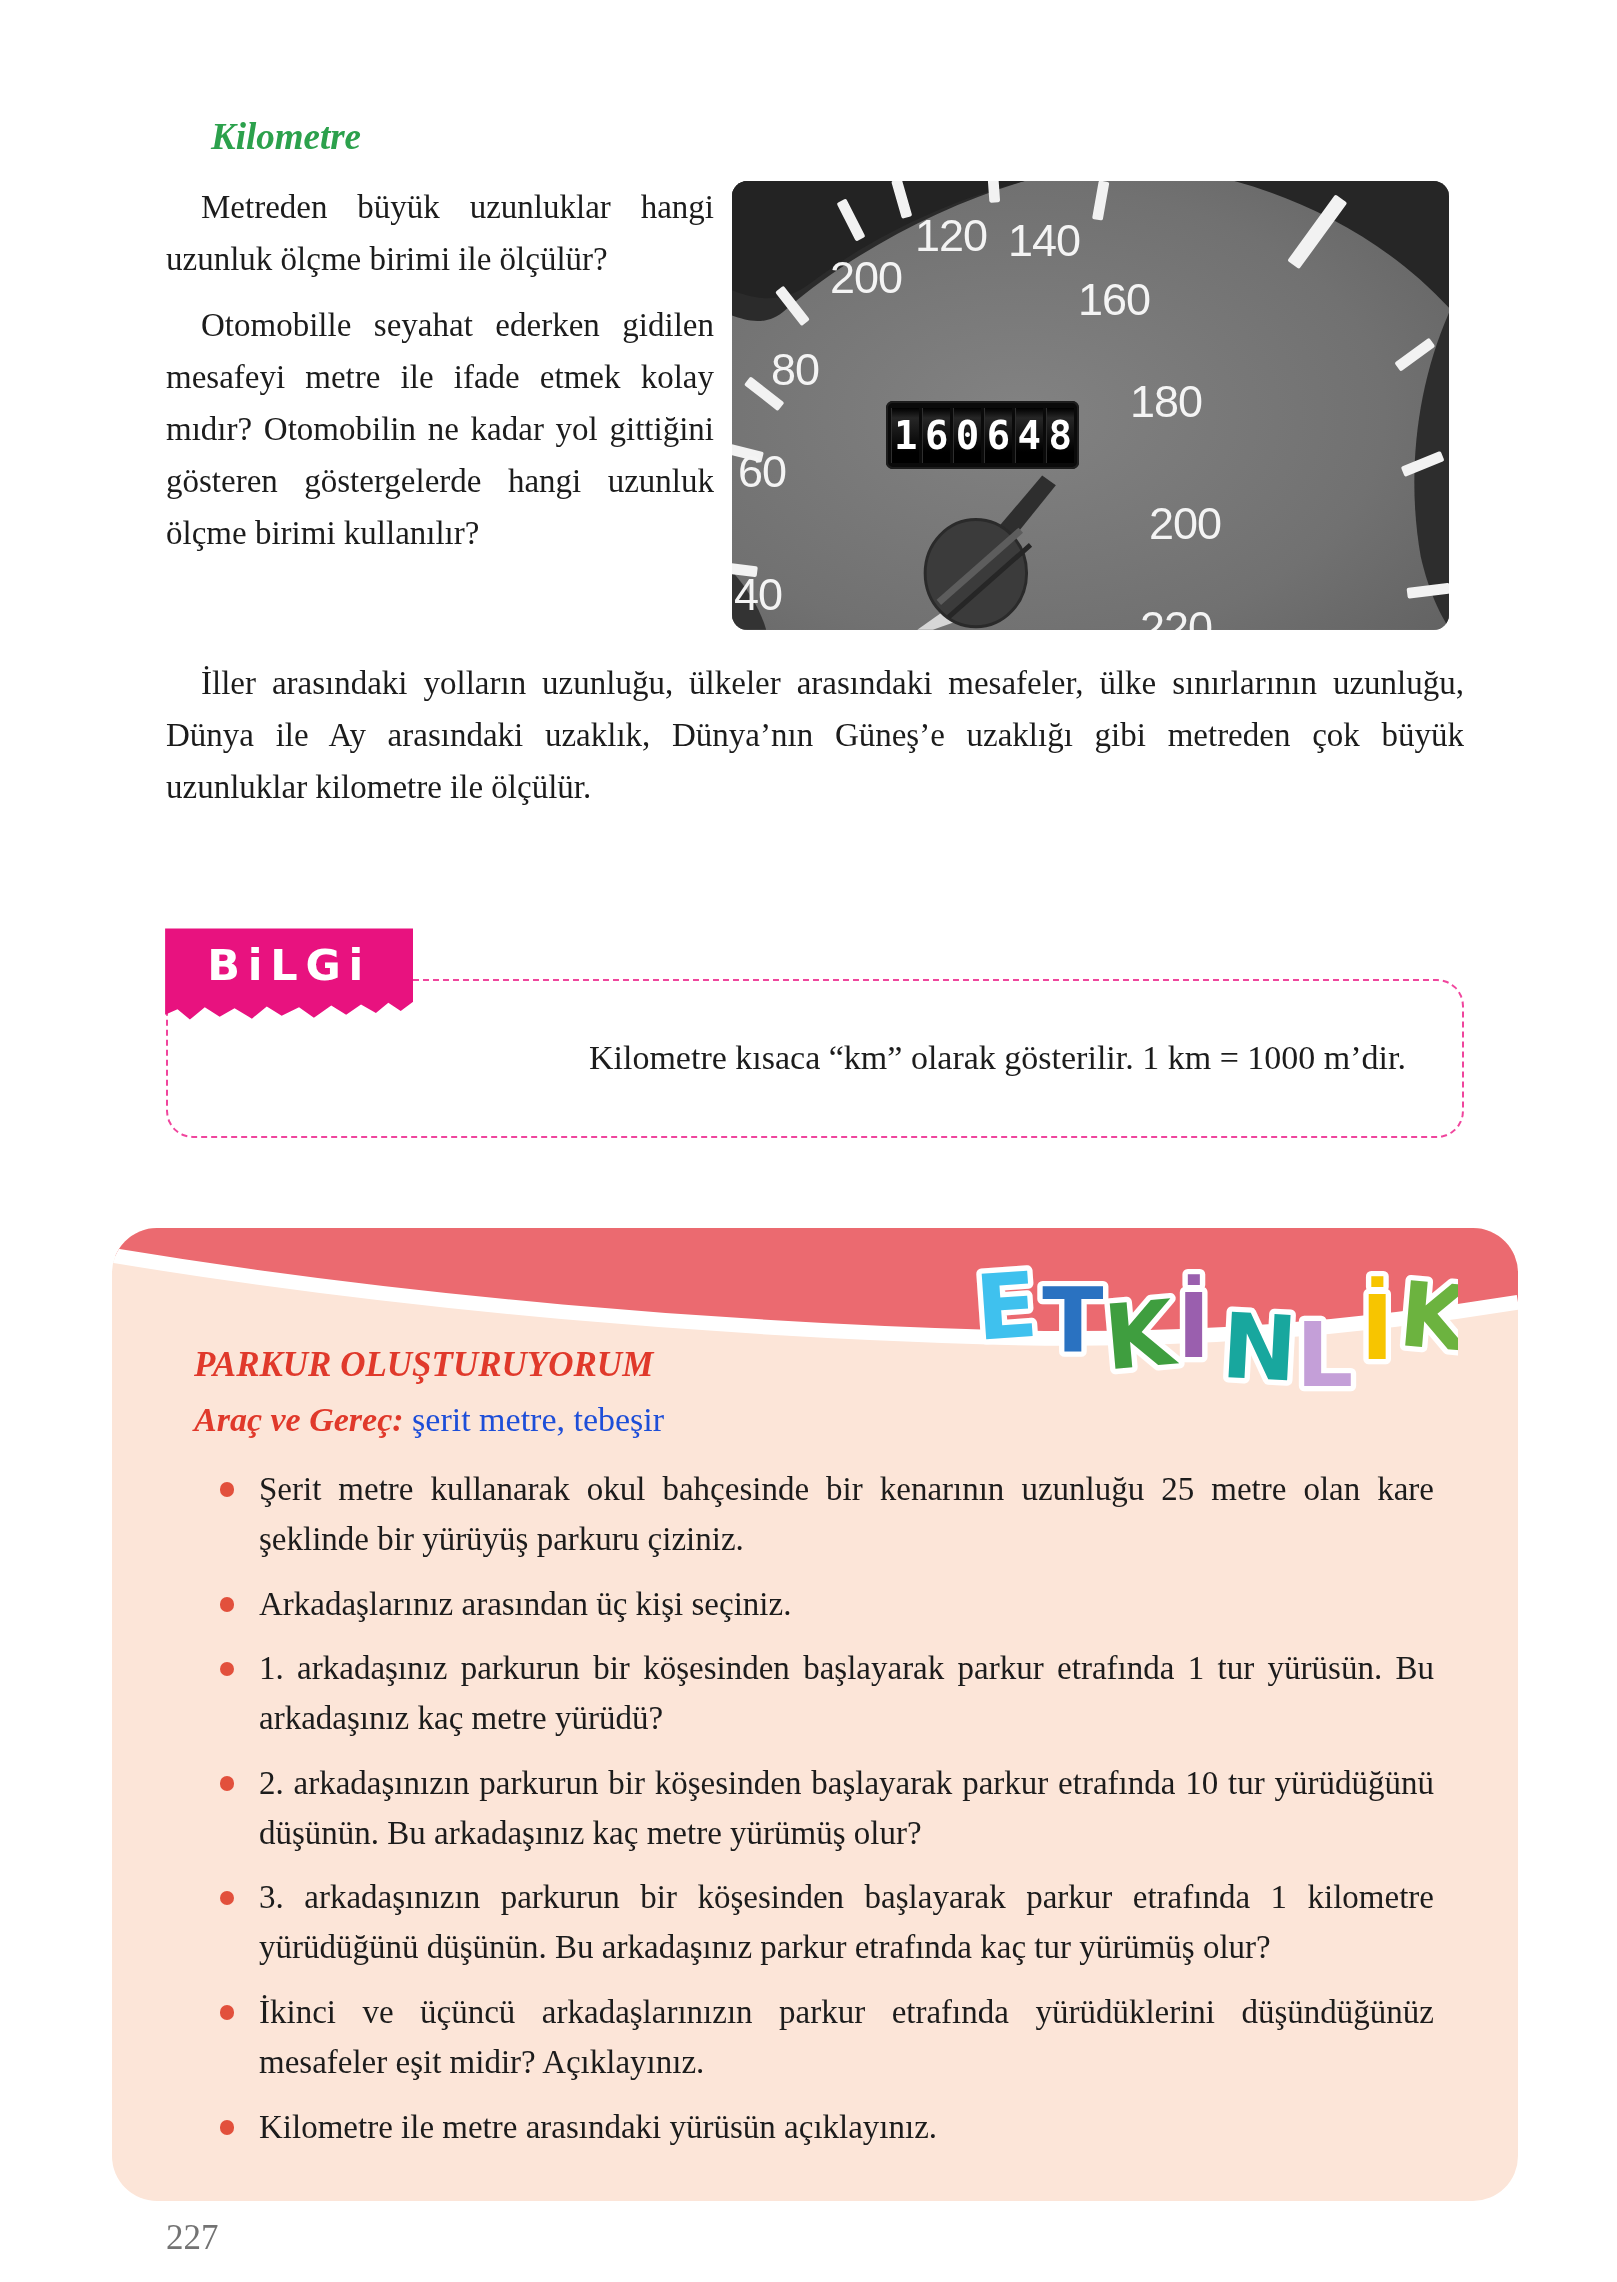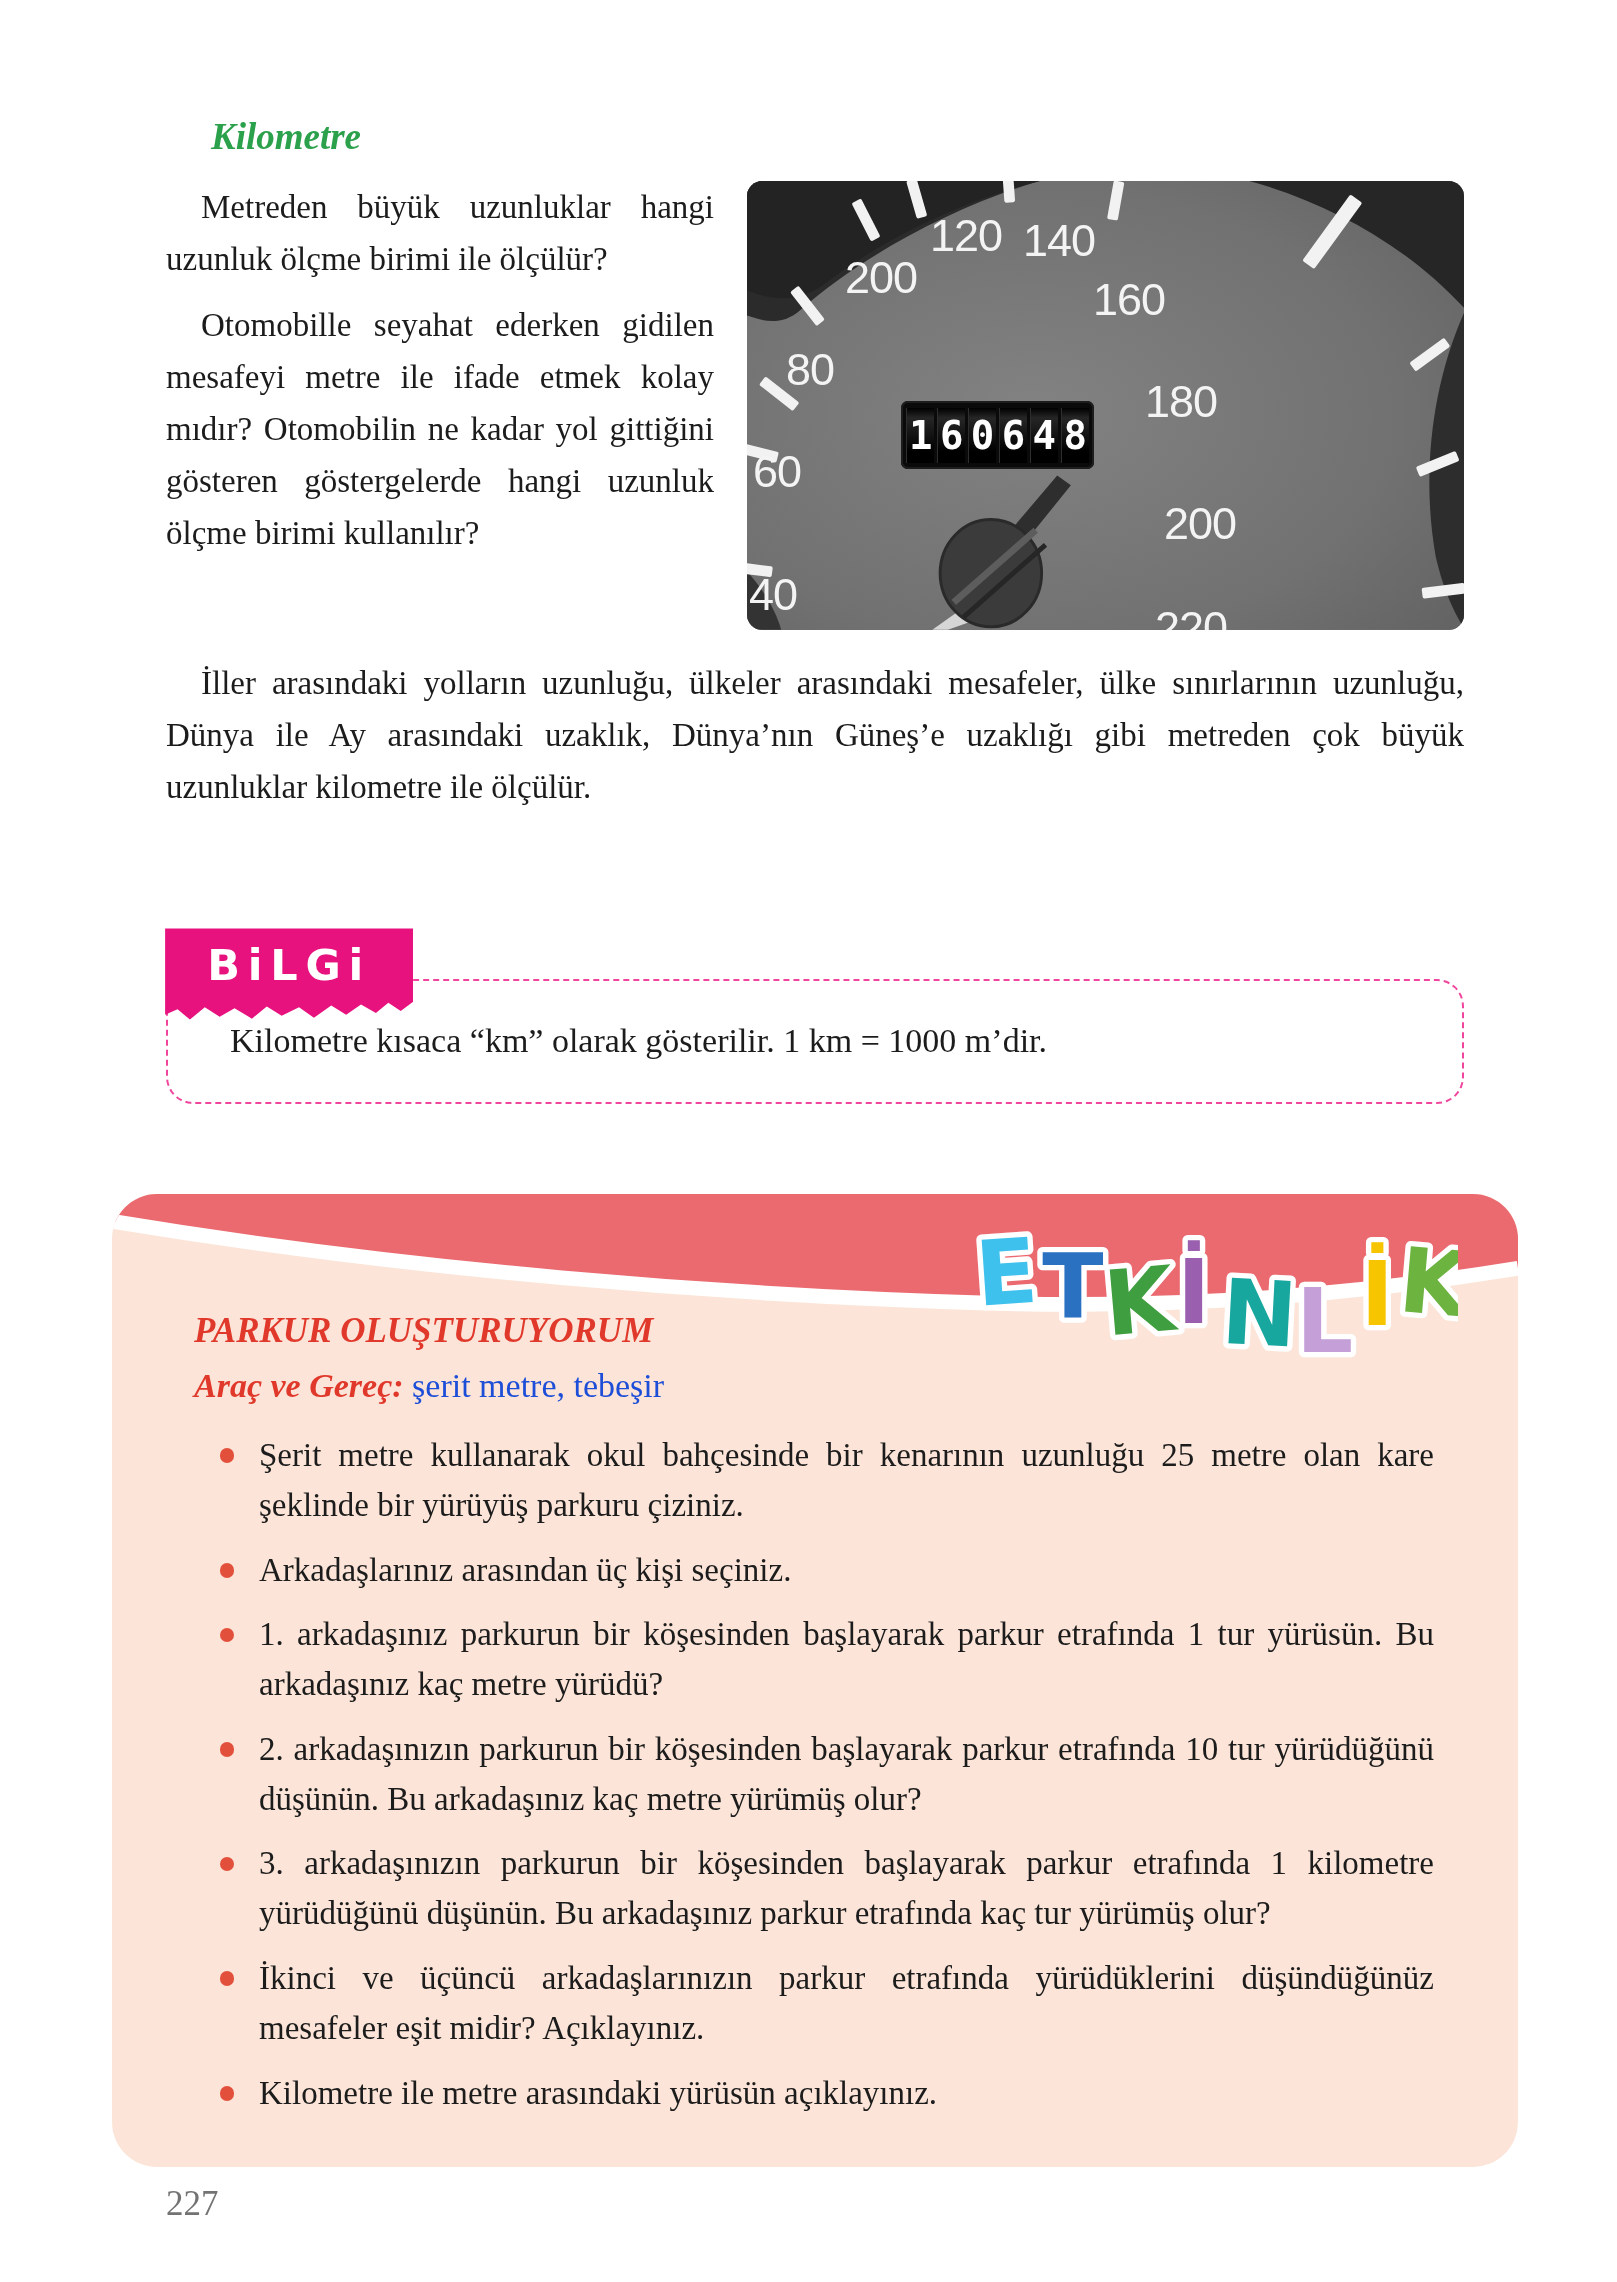--- a/index.html
+++ b/index.html
@@ -1,21 +1,21 @@
 <!DOCTYPE html>
 <html><head>
 <meta charset="utf-8">
 <style>
   html,body { margin:0; padding:0; width:1618px; height:2282px; background:#ffffff; overflow:hidden; }
   body { font-family:"Liberation Serif", serif; color:#1c1c1c; }
   .page { padding:115px 154px 0 166px; position:relative; }
 
   
   .title { margin:0 0 23.4px 45px; font-size:37px; font-style:italic; font-weight:bold; color:#2ca14c; }
-  .row { display:flex; gap:33px; }
+  .row { display:flex; gap:18px; }
   .col-text { width:548px; }
   .col-text p { margin:0 0 13.7px 0; font-size:33px; line-height:52px; text-align:justify; text-indent:35px; }
   .full-para { margin:27px 0 0 0; font-size:33px; line-height:52px; text-align:justify; text-indent:35px; }
 
   
   .speedo { position:relative; width:717px; height:449px; border-radius:15.6px; overflow:hidden; flex-shrink:0; background:#707070; }
   .speedo svg { position:absolute; inset:0; }
   .dial-num { position:absolute; color:#f4f4f4; font-family:"Liberation Sans", sans-serif; font-size:45px; letter-spacing:-1px; }
   .n40  { left:2px;   top:388px; }
   .n60  { left:5.9px;   top:265px; }
@@ -32,21 +32,21 @@
   .odo-digit { width:27px; height:55px; background:linear-gradient(180deg,#000 0%,#262626 18%,#000 80%); color:#fff;
                font-family:"DejaVu Sans Mono", monospace; font-weight:bold; font-size:39px; line-height:55px;
                text-align:center; border-left:1px solid #2e2e2e; }
 
   
   .info-box { position:relative; margin-top:166px; border:2.9px dashed #f0459d; border-radius:27px; padding:35px 39px 37px 62px; }
   .info-label { position:absolute; top:-53px; left:-2.9px; width:248px; height:94px; background:#e8127f; color:#fff;
                 display:flex; align-items:flex-start; justify-content:center; padding-top:11.7px; box-sizing:border-box;
                 font-family:"DejaVu Sans", sans-serif; font-weight:bold; font-size:43px; letter-spacing:7.8px;
                 clip-path:polygon(0% 0%,100% 0%,100% 78%,95% 88%,90% 79%,85% 90%,79% 81%,73% 92%,67% 82%,60% 95%,54% 84%,47% 93%,41% 83%,35% 96%,28% 85%,22% 94%,16% 84%,10% 97%,5% 86%,0% 92%); }
-  .info-text { margin:0; font-size:34px; line-height:49px; }
+  .info-text { margin:17px; font-size:34px; line-height:49px;text-align:right; }
 
   
   .activity-card { position:relative; margin:90px -54px 0 -54px; background:#fce5d8; border-radius:45px; overflow:hidden; padding:0 0 33px 0; }
   .wave { position:absolute; top:0; left:0; width:100%; height:166px; display:block; }
   .badge { position:absolute; top:11.7px; right:60px; width:488px; height:171px; }
   .badge text { font-family:"DejaVu Sans", sans-serif; font-weight:bold; font-size:92px;
                 stroke:#ffffff; stroke-width:11px; stroke-linejoin:round; paint-order:stroke; }
   .card-content { position:relative; padding:117px 68px 0 82px; }
   .activity-heading { margin:0 0 15.6px 0; font-size:35px; font-style:italic; font-weight:bold; color:#e0392b; }
   .tools { margin:0 0 25px 0; font-size:34px; }

